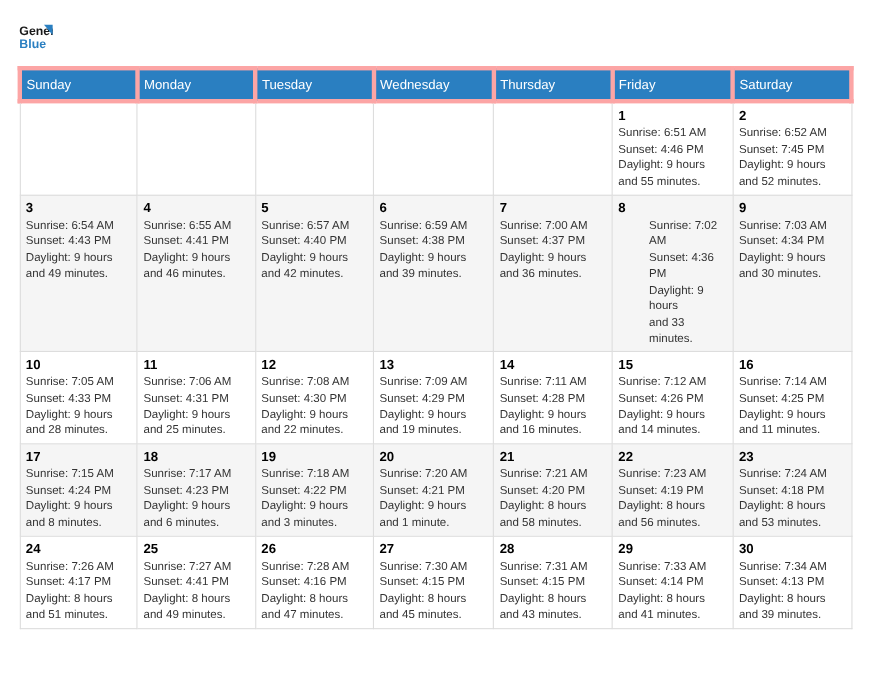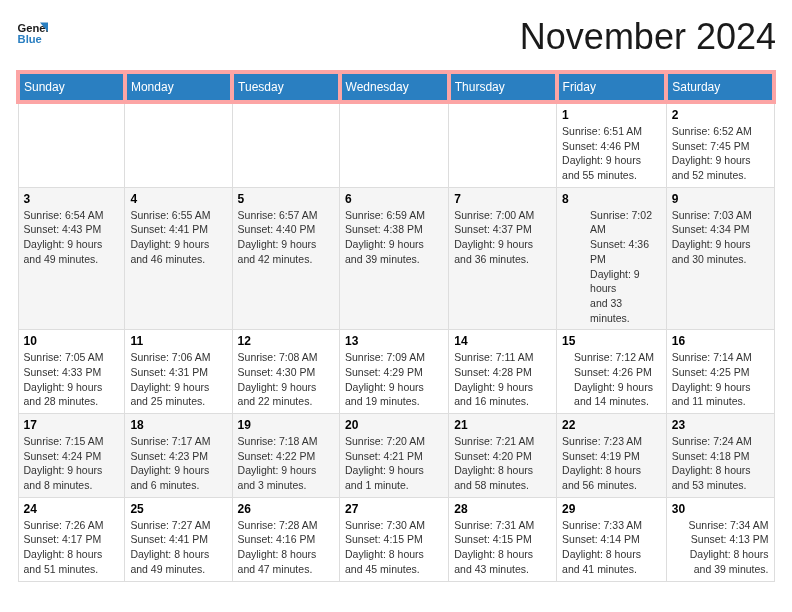--- a/index.html
+++ b/index.html
@@ -79,21 +79,20 @@
 
 <div class="header">
   <div class="logo">
     <svg class="logo-icon" viewBox="0 0 40 40">
       <text x="2" y="20" font-size="14" font-weight="bold" fill="#1a1a1a">General</text>
       <text x="2" y="34" font-size="14" font-weight="bold" fill="#2a7fc1">Blue</text>
       <polygon points="30,8 40,8 40,20" fill="#2a7fc1"></polygon>
     </svg>
   </div>
   <div class="title-block">
-    <div class="month-title">November 2024</div>
   </div>
 </div>
 
 <table class="calendar">
   <thead>
     <tr id="header-row">
         <th>Sunday</th>
         <th>Monday</th>
         <th>Tuesday</th>
         <th>Wednesday</th>
@@ -206,21 +205,21 @@
         </td>
         <td>
           <span class="day-num">14</span>
           <div class="day-info" style="white-space: pre-line;">Sunrise: 7:11 AM
 Sunset: 4:28 PM
 Daylight: 9 hours
 and 16 minutes.</div>
         </td>
         <td>
           <span class="day-num">15</span>
-          <div class="day-info" style="white-space: pre-line; margin-left: 12px;">Sunrise: 7:12 AM
+          <div class="day-info" style="white-space: pre-line;">Sunrise: 7:12 AM
 Sunset: 4:26 PM
 Daylight: 9 hours
 and 14 minutes.</div>
         </td>
         <td>
           <span class="day-num">16</span>
           <div class="day-info" style="white-space: pre-line;">Sunrise: 7:14 AM
 Sunset: 4:25 PM
 Daylight: 9 hours
 and 11 minutes.</div>
@@ -315,20 +314,20 @@
         </td>
         <td>
           <span class="day-num">29</span>
           <div class="day-info" style="white-space: pre-line;">Sunrise: 7:33 AM
 Sunset: 4:14 PM
 Daylight: 8 hours
 and 41 minutes.</div>
         </td>
         <td>
           <span class="day-num">30</span>
-          <div class="day-info" style="white-space: pre-line; text-align: right;">Sunrise: 7:34 AM
+          <div class="day-info" style="white-space: pre-line;">Sunrise: 7:34 AM
 Sunset: 4:13 PM
 Daylight: 8 hours
 and 39 minutes.</div>
         </td>
       </tr>
     </tbody>
 </table>
 
 </body></html>

